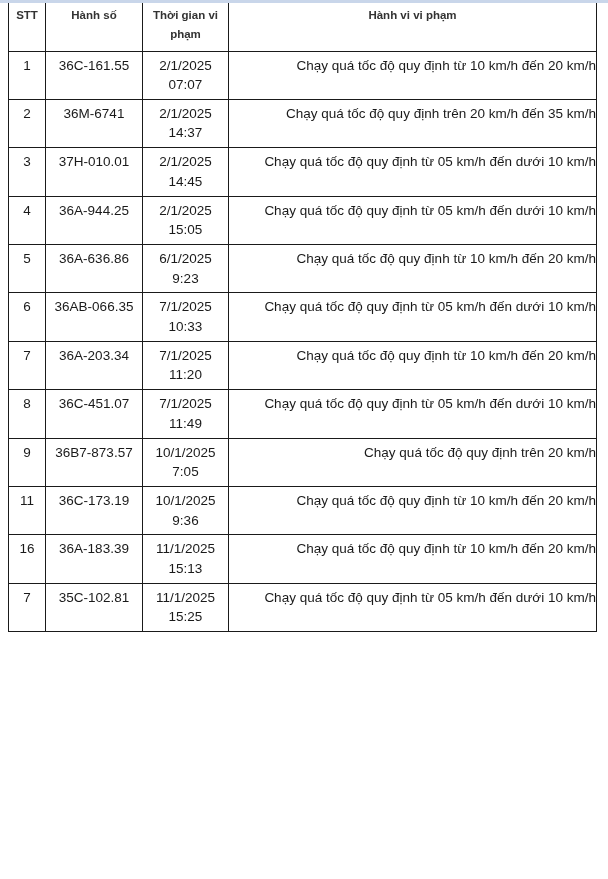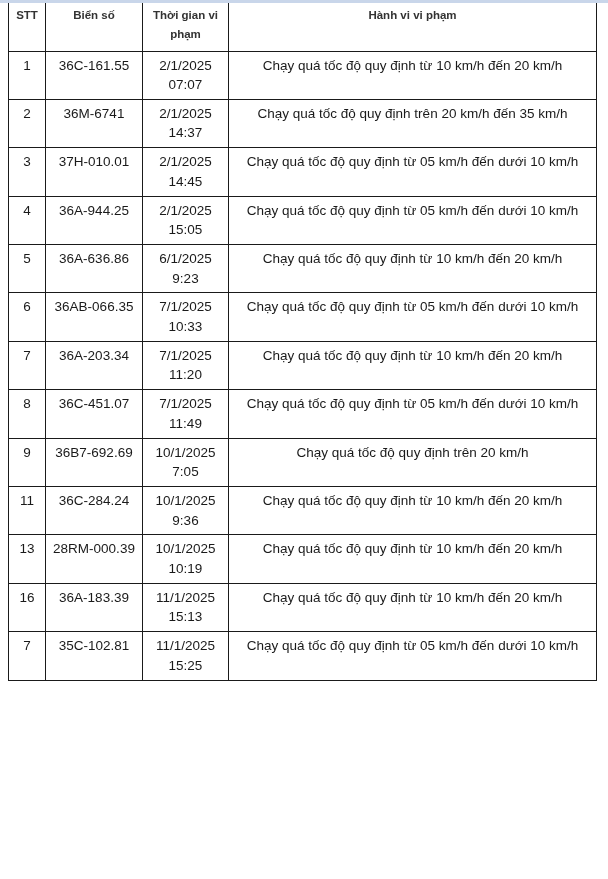--- a/index.html
+++ b/index.html
@@ -55,39 +55,39 @@
       margin-left: 24px;
     }
     table.violations td {
       height: 48.4px;
       font-size: 13.5px;
       line-height: 19.5px;
       padding-top: 4px;
       box-sizing: border-box;
     }
     td.stt, td.plate, td.time { text-align: center; }
-    td.act { text-align: center; padding-left: 5px; margin-left: 36px; }
+    td.act { text-align: right; padding-left: 5px; margin-left: 36px; }
     .time-line { display: block; }
   </style>
 </head>
 <body>
 
 <div class="top-band"></div>
 
 <table class="violations">
   <colgroup>
     <col class="c-stt">
       <col class="c-plate">
       <col class="c-time">
       <col class="c-act">
   </colgroup>
   <thead>
     <tr>
       <th>STT</th>
-      <th>Biển số</th>
+      <th>Hành số</th>
       <th>Thời gian vi phạm</th>
       <th>Hành vi vi phạm</th>
     </tr>
   </thead>
   <tbody id="rows">
       <tr>
         <td class="stt">1</td>
         <td class="plate">36C-161.55</td>
         <td class="time">
           <span class="time-line">2/1/2025</span>
@@ -153,42 +153,33 @@
         <td class="stt">8</td>
         <td class="plate">36C-451.07</td>
         <td class="time">
           <span class="time-line">7/1/2025</span>
           <span class="time-line">11:49</span>
         </td>
         <td class="act">Chạy quá tốc độ quy định từ 05 km/h đến dưới 10 km/h</td>
       </tr>
       <tr>
         <td class="stt">9</td>
-        <td class="plate">36B7-692.69</td>
+        <td class="plate">36B7-873.57</td>
         <td class="time">
           <span class="time-line">10/1/2025</span>
           <span class="time-line">7:05</span>
         </td>
         <td class="act">Chạy quá tốc độ quy định trên 20 km/h</td>
       </tr>
       <tr>
         <td class="stt">11</td>
-        <td class="plate">36C-284.24</td>
+        <td class="plate">36C-173.19</td>
         <td class="time">
           <span class="time-line">10/1/2025</span>
           <span class="time-line">9:36</span>
-        </td>
-        <td class="act">Chạy quá tốc độ quy định từ 10 km/h đến 20 km/h</td>
-      </tr>
-      <tr>
-        <td class="stt">13</td>
-        <td class="plate">28RM-000.39</td>
-        <td class="time">
-          <span class="time-line">10/1/2025</span>
-          <span class="time-line">10:19</span>
         </td>
         <td class="act">Chạy quá tốc độ quy định từ 10 km/h đến 20 km/h</td>
       </tr>
       <tr>
         <td class="stt">16</td>
         <td class="plate">36A-183.39</td>
         <td class="time">
           <span class="time-line">11/1/2025</span>
           <span class="time-line">15:13</span>
         </td>

